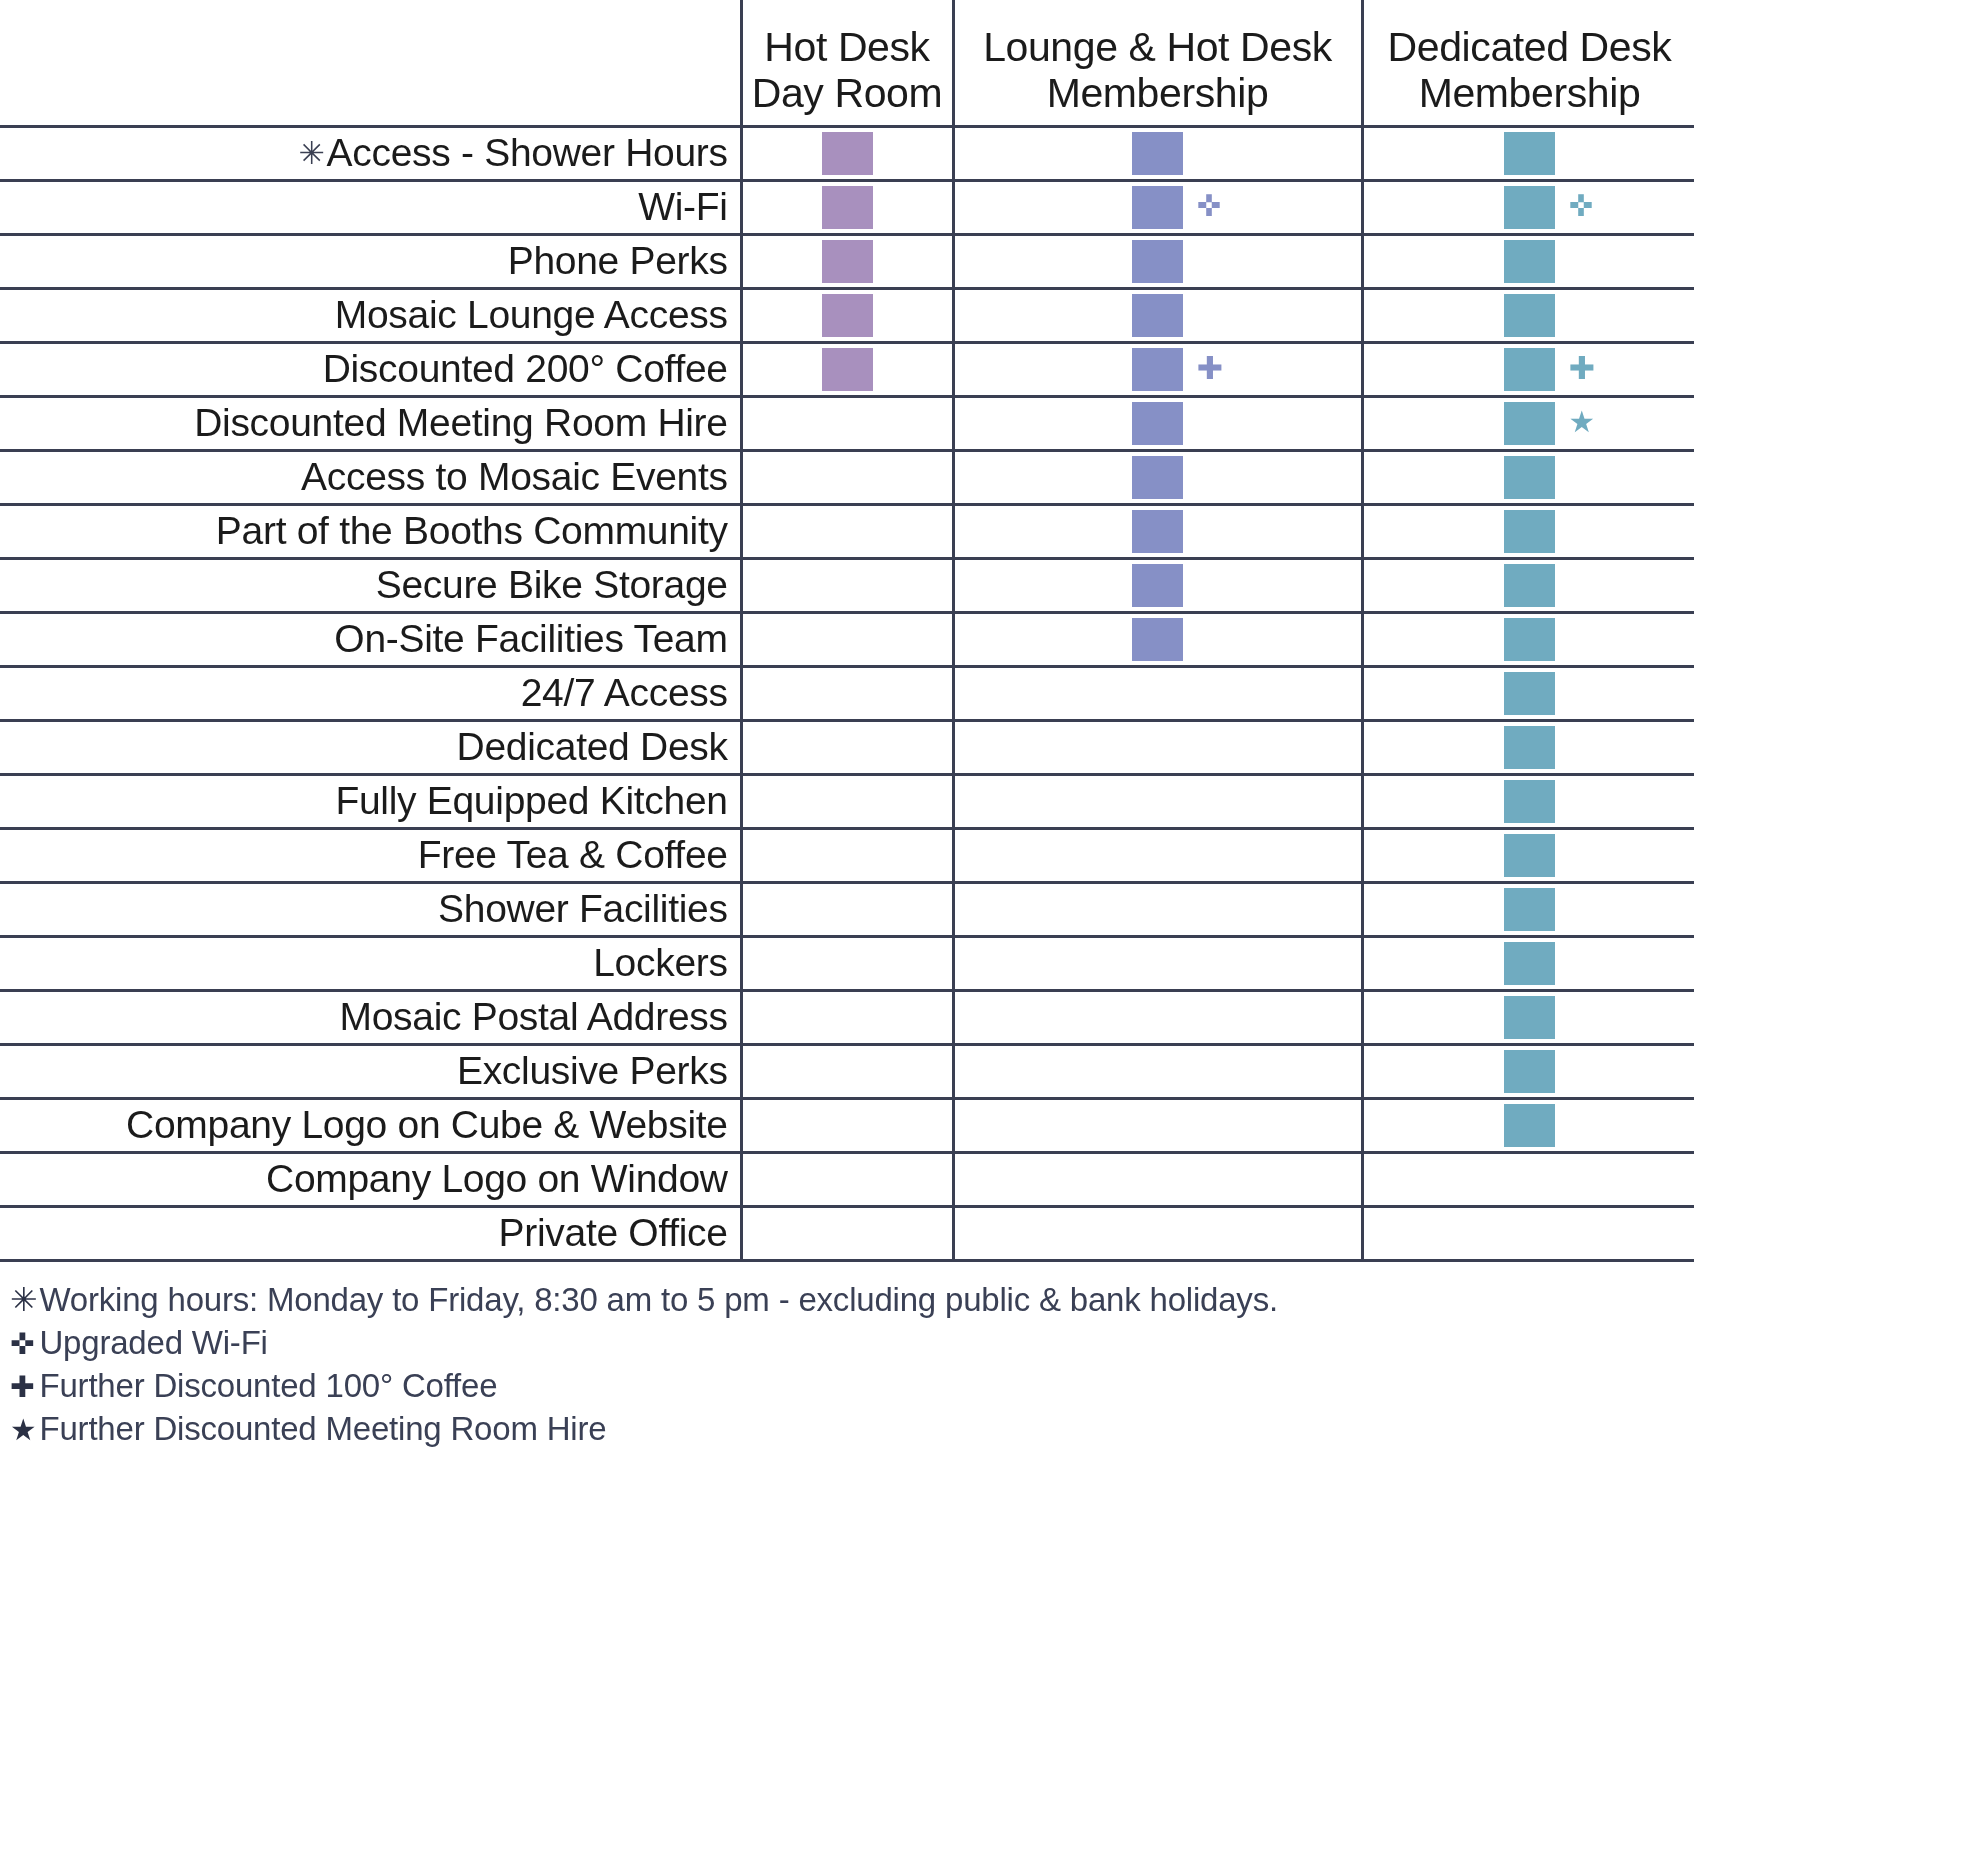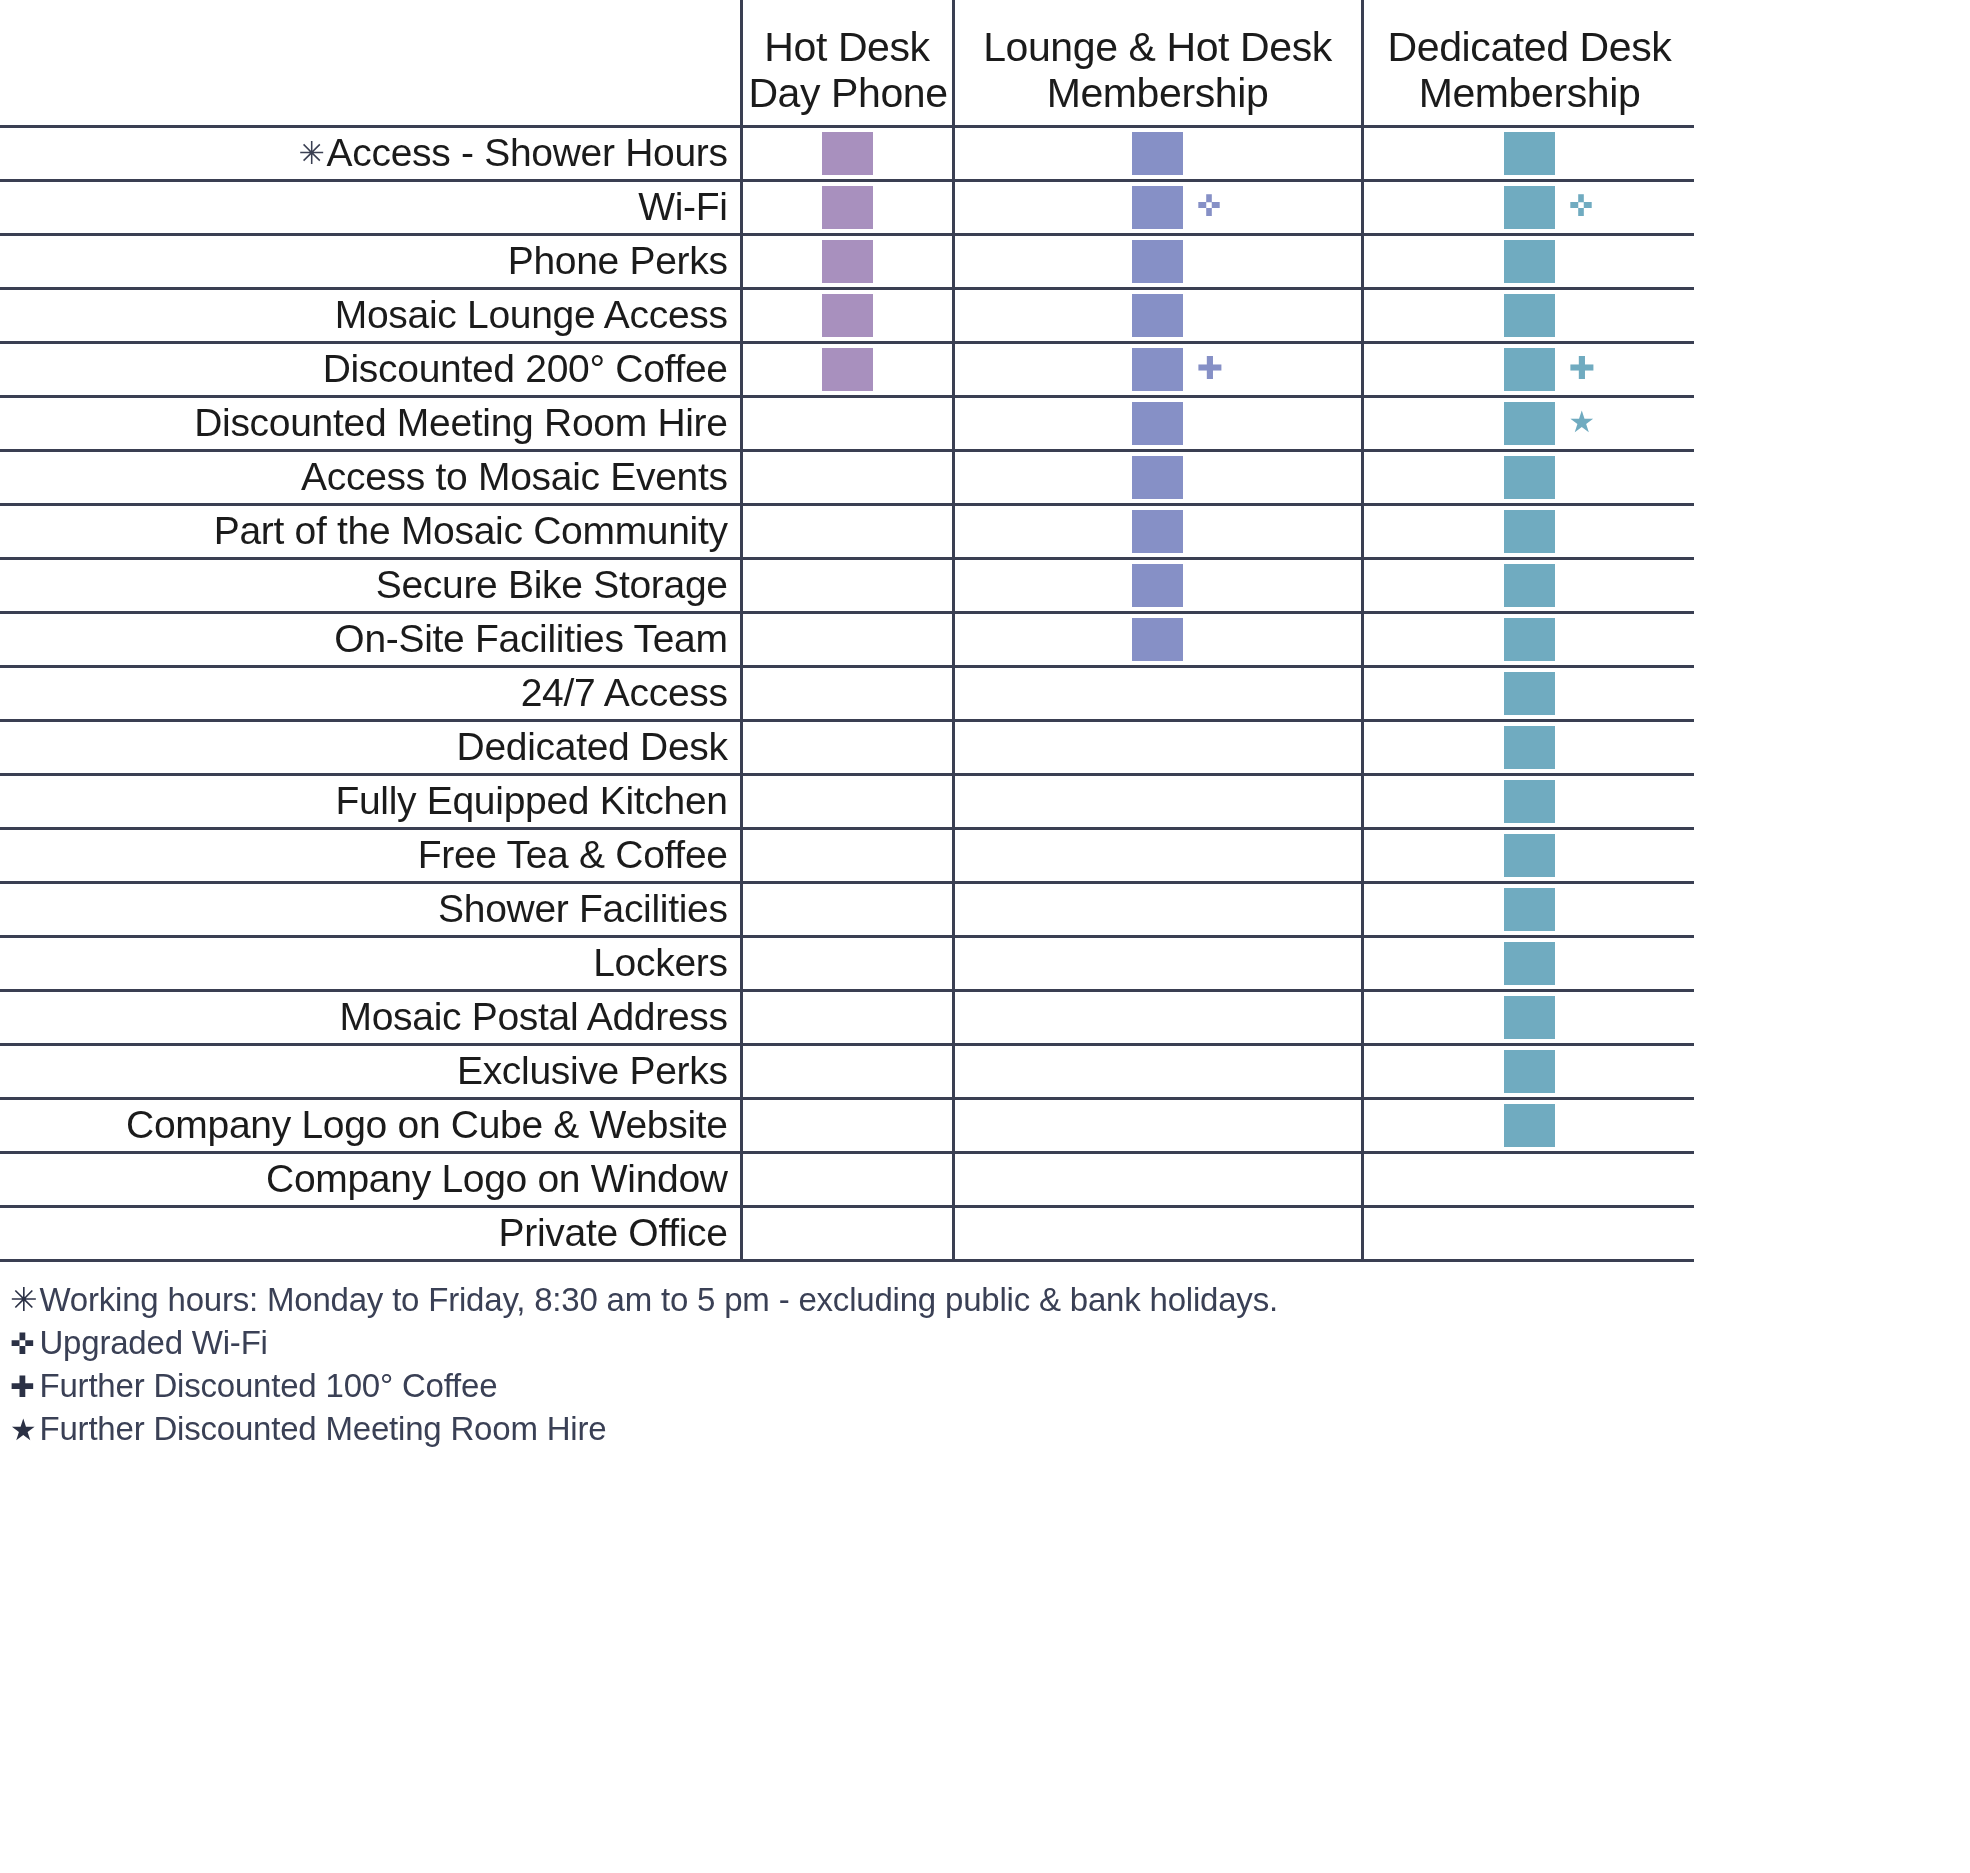--- a/index.html
+++ b/index.html
@@ -143,21 +143,21 @@
         <col class="c-col0">
         <col class="c-col1">
         <col class="c-col2">
         <col class="c-col3">
     </colgroup>
     <thead>
       <tr>
         <th class="hdr-blank"></th>
       <th class="hdr">
             <span class="l1">Hot Desk</span>
-            <span class="l2">Day Phone</span>
+            <span class="l2">Day Room</span>
           </th>
           <th class="hdr">
             <span class="l1">Lounge &amp; Hot Desk</span>
             <span class="l2">Membership</span>
           </th>
           <th class="hdr">
             <span class="l1">Dedicated Desk</span>
             <span class="l2">Membership</span>
           </th>
           <th class="hdr">
@@ -330,21 +330,21 @@
               <span class="swatch" style="background: rgb(112, 171, 192);"></span>
             </div>
           </td>
           <td class="cell">
             <div class="cellwrap">
               <span class="swatch" style="background: rgb(93, 192, 183);"></span>
             </div>
           </td>
         </tr>
         <tr>
-          <td class="rlabel"><span>Part of the Mosaic Community</span></td>
+          <td class="rlabel"><span>Part of the Booths Community</span></td>
           <td class="cell">
             <div class="cellwrap">
               <span class="swatch off"></span>
             </div>
           </td>
           <td class="cell">
             <div class="cellwrap">
               <span class="swatch" style="background: rgb(134, 144, 198);"></span>
             </div>
           </td>

